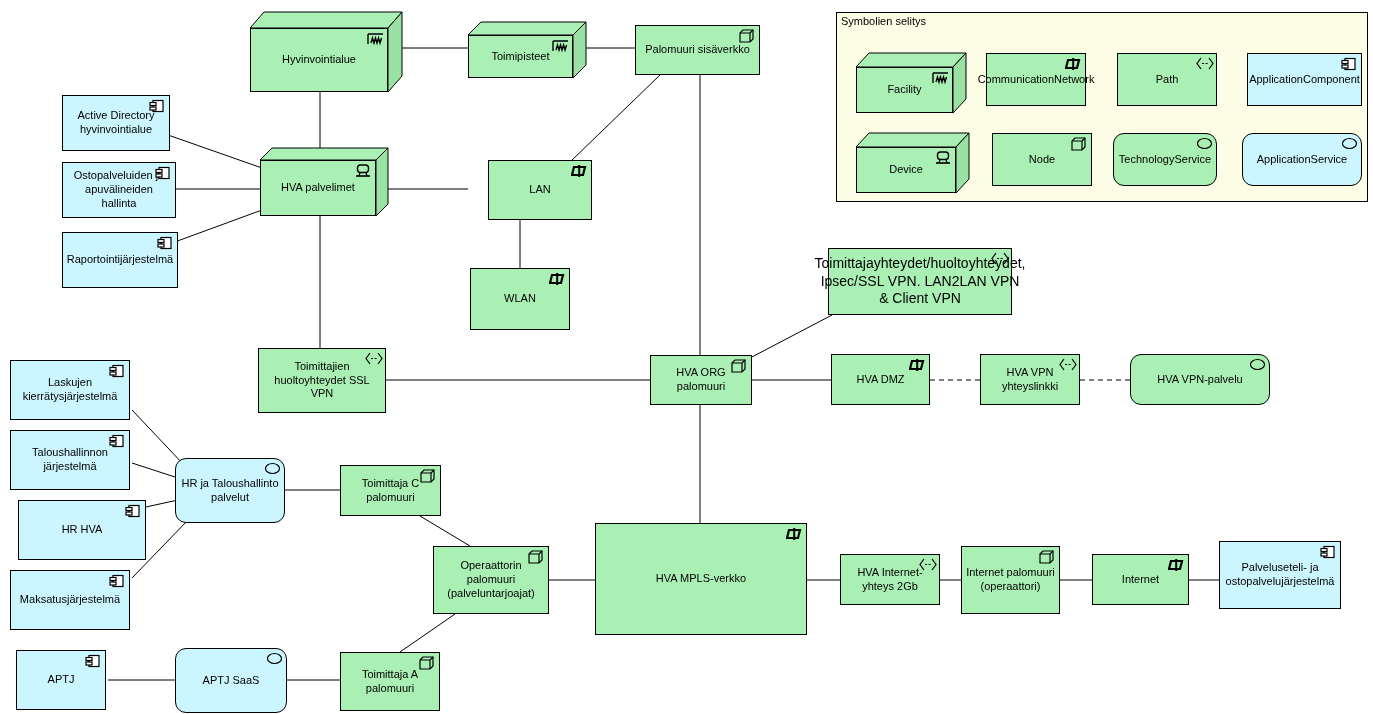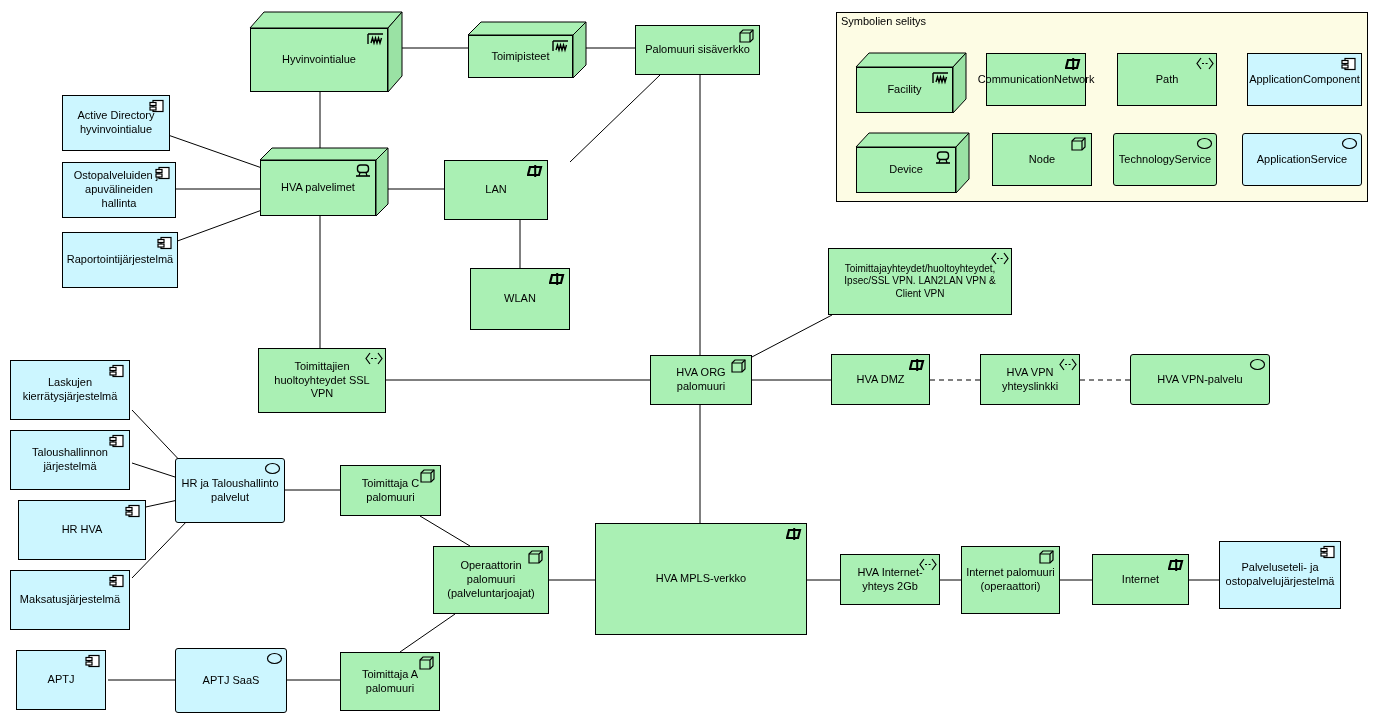--- a/index.html
+++ b/index.html
@@ -31,21 +31,21 @@
     justify-content: center;
     text-align: center;
     font-size: 11px;
     line-height: 1.25;
     color: #000000;
     padding: 2px 4px;
     z-index: 5;
   }
   .tech  { background: #aaf0b4; }
   .app   { background: #ccf6ff; }
-  .rounded { border-radius: 3px; }
+  .rounded { border-radius: 11px; }
 
   
   .box3d { position: absolute; z-index: 5; }
   .box3d .front {
     position: absolute;
     left: 0; bottom: 0;
     border: 1px solid #000;
     background: #aaf0b4;
     display: flex;
     align-items: center;
@@ -357,21 +357,21 @@
       <span class="ico">
         <svg width="16" height="14" viewBox="0 0 16 14">
           <rect x="2.5" y="1" width="11" height="7.5" rx="3" fill="none" stroke="#000" stroke-width="1.4"></rect>
           <path d="M1,12 L15,12" stroke="#000" stroke-width="1.6"></path>
           <path d="M5,8.5 L4,12 M11,8.5 L12,12" stroke="#000" stroke-width="1.2"></path>
         </svg>
       </span>
     </div>
   </div>
 
-  <div class="node tech" style="left:444px; top:160px; width:104px; height:60px;">
+  <div class="node tech" style="left:488px; top:160px; width:104px; height:60px;">
     <span class="label">LAN</span>
     <span class="ico">
       <svg width="16" height="14" viewBox="0 0 16 14">
         <path d="M3,3 L14,3 L12,11 L1,11 z" fill="none" stroke="#000" stroke-width="2.2"></path>
         <path d="M8.2,1 L8.2,13" stroke="#000" stroke-width="2"></path>
       </svg>
     </span>
   </div>
 
   <div class="node tech" style="left:470px; top:268px; width:100px; height:62px;">
@@ -388,21 +388,21 @@
     <span class="label">Toimittajien huoltoyhteydet SSL VPN</span>
     <span class="ico">
       <svg width="18" height="13" viewBox="0 0 18 13">
         <path d="M5,1 L1,6.5 L5,12" fill="none" stroke="#000" stroke-width="1.2"></path>
         <path d="M13,1 L17,6.5 L13,12" fill="none" stroke="#000" stroke-width="1.2"></path>
         <path d="M6,6.5 L12,6.5" stroke="#000" stroke-width="1" stroke-dasharray="2,1.6"></path>
       </svg>
     </span>
   </div>
 
-  <div class="node tech" style="left:828px; top:248px; width:184px; height:67px; font-size:10px;">
+  <div class="node tech" style="left:828px; top:248px; width:184px; height:67px; font-size:14px;">
     <span class="label">Toimittajayhteydet/huoltoyhteydet, Ipsec/SSL VPN. LAN2LAN VPN &amp; Client VPN</span>
     <span class="ico">
       <svg width="18" height="13" viewBox="0 0 18 13">
         <path d="M5,1 L1,6.5 L5,12" fill="none" stroke="#000" stroke-width="1.2"></path>
         <path d="M13,1 L17,6.5 L13,12" fill="none" stroke="#000" stroke-width="1.2"></path>
         <path d="M6,6.5 L12,6.5" stroke="#000" stroke-width="1" stroke-dasharray="2,1.6"></path>
       </svg>
     </span>
   </div>
 

